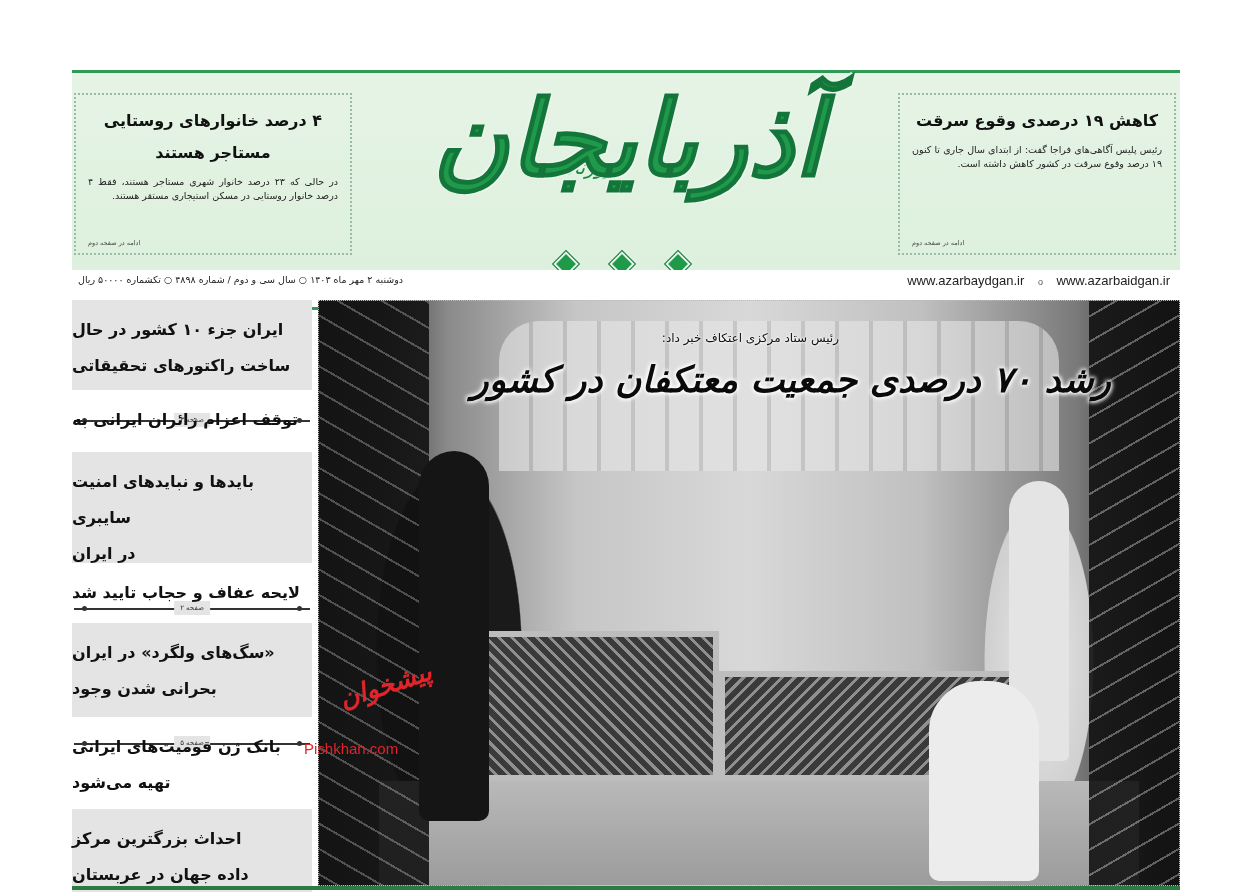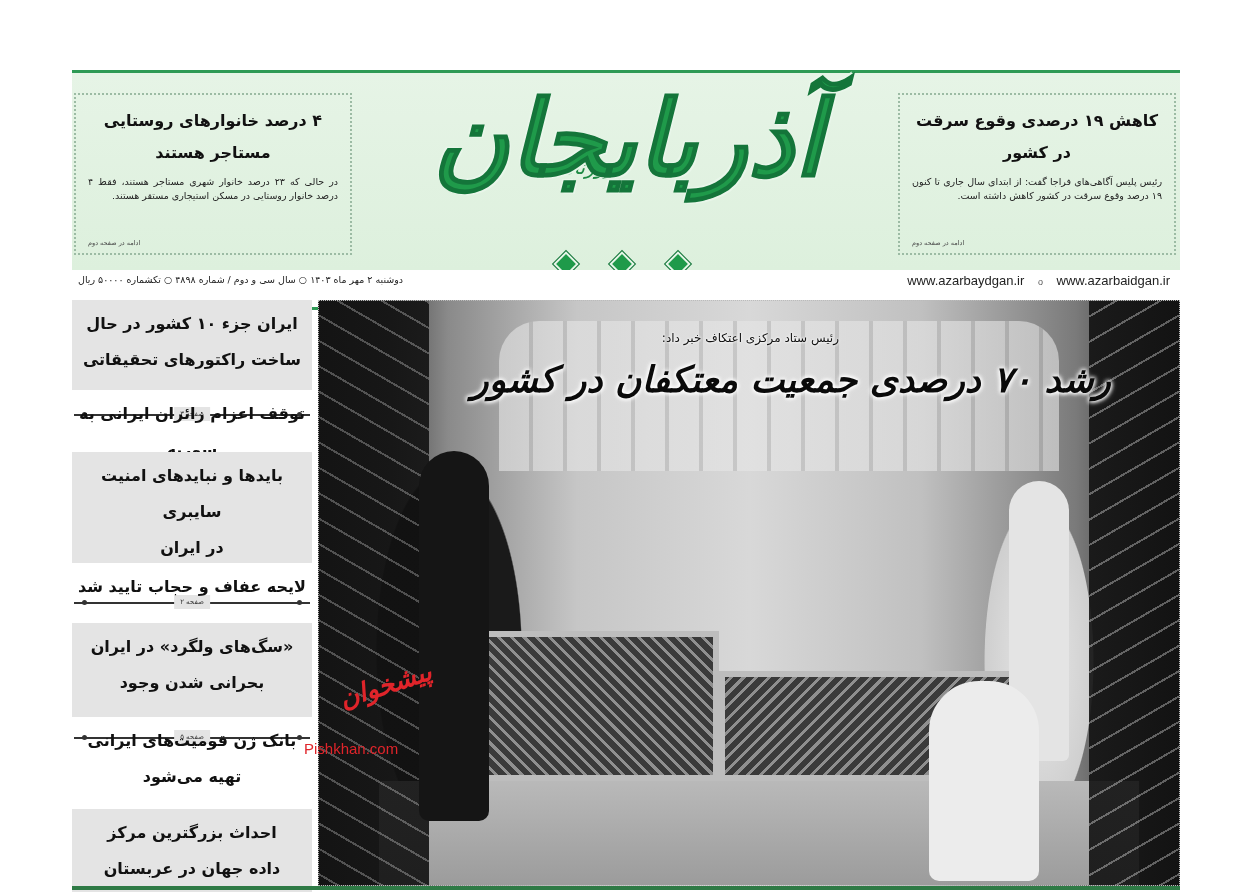--- a/index.html
+++ b/index.html
@@ -37,21 +37,21 @@
   
   .infobar { position: absolute; left: 0; top: 200px; width: 1108px; height: 40px;
     border-bottom: 3px solid #2e9a55; background: #fff; }
   .infobar .date { position: absolute; left: 6px; top: 4px; direction: rtl; font-size: 9.5px; color: #222; }
   .infobar .sites { position: absolute; right: 10px; top: 3px; font-family: "Liberation Sans", sans-serif;
     font-size: 13px; color: #222; direction: ltr; }
   .infobar .sites .sep { font-size: 9px; margin: 0 10px; color: #555; }
 
   
   .sidecol { position: absolute; left: 0; top: 230px; width: 240px; height: 586px; direction: rtl; }
-  .item { position: relative; text-align: center; padding-top: 6px; }
+  .item { position: relative; text-align: left; padding-top: 12px; }
   .item.shade { background: #e4e4e4; }
   .item h3 { font-family: "DejaVu Sans", sans-serif; font-weight: bold; font-size: 16px;
     line-height: 36px; color: #111; }
   .item .rule { position: relative; height: 14px; margin-top: 29px; }
   .item .rule::before { content: ""; position: absolute; left: 2px; right: 2px; top: 7px; height: 1.5px; background: #333; }
   .item .rule .pg { position: absolute; left: 50%; top: 0; transform: translateX(-50%); background: inherit;
     padding: 0 6px; font-size: 7px; color: #333; line-height: 14px; }
   .item.shade .rule .pg { background: #e4e4e4; }
   .item:not(.shade) .rule .pg { background: #fff; }
   .item .rule .dot { position: absolute; top: 5px; width: 5px; height: 5px; border-radius: 50%; background: #333; }
@@ -100,21 +100,20 @@
 </style>
 </head>
 <body>
 
 <div class="page">
 
   <div class="masthead">
 
     <div class="teaser right">
       <h2>کاهش ۱۹ درصدی وقوع سرقت</h2>
-      <h2>در کشور</h2>
       <p>رئیس پلیس آگاهی‌های فراجا گفت: از ابتدای سال جاری تا کنون ۱۹ درصد وقوع سرقت در کشور کاهش داشته است.</p>
       <span class="more">ادامه در صفحه دوم</span>
     </div>
 
     <div class="logo">
       <span class="rooz">روزنامه</span>
       <span class="name">آذربایجان</span>
       <div class="dots">
         <span></span>
         <span></span>

